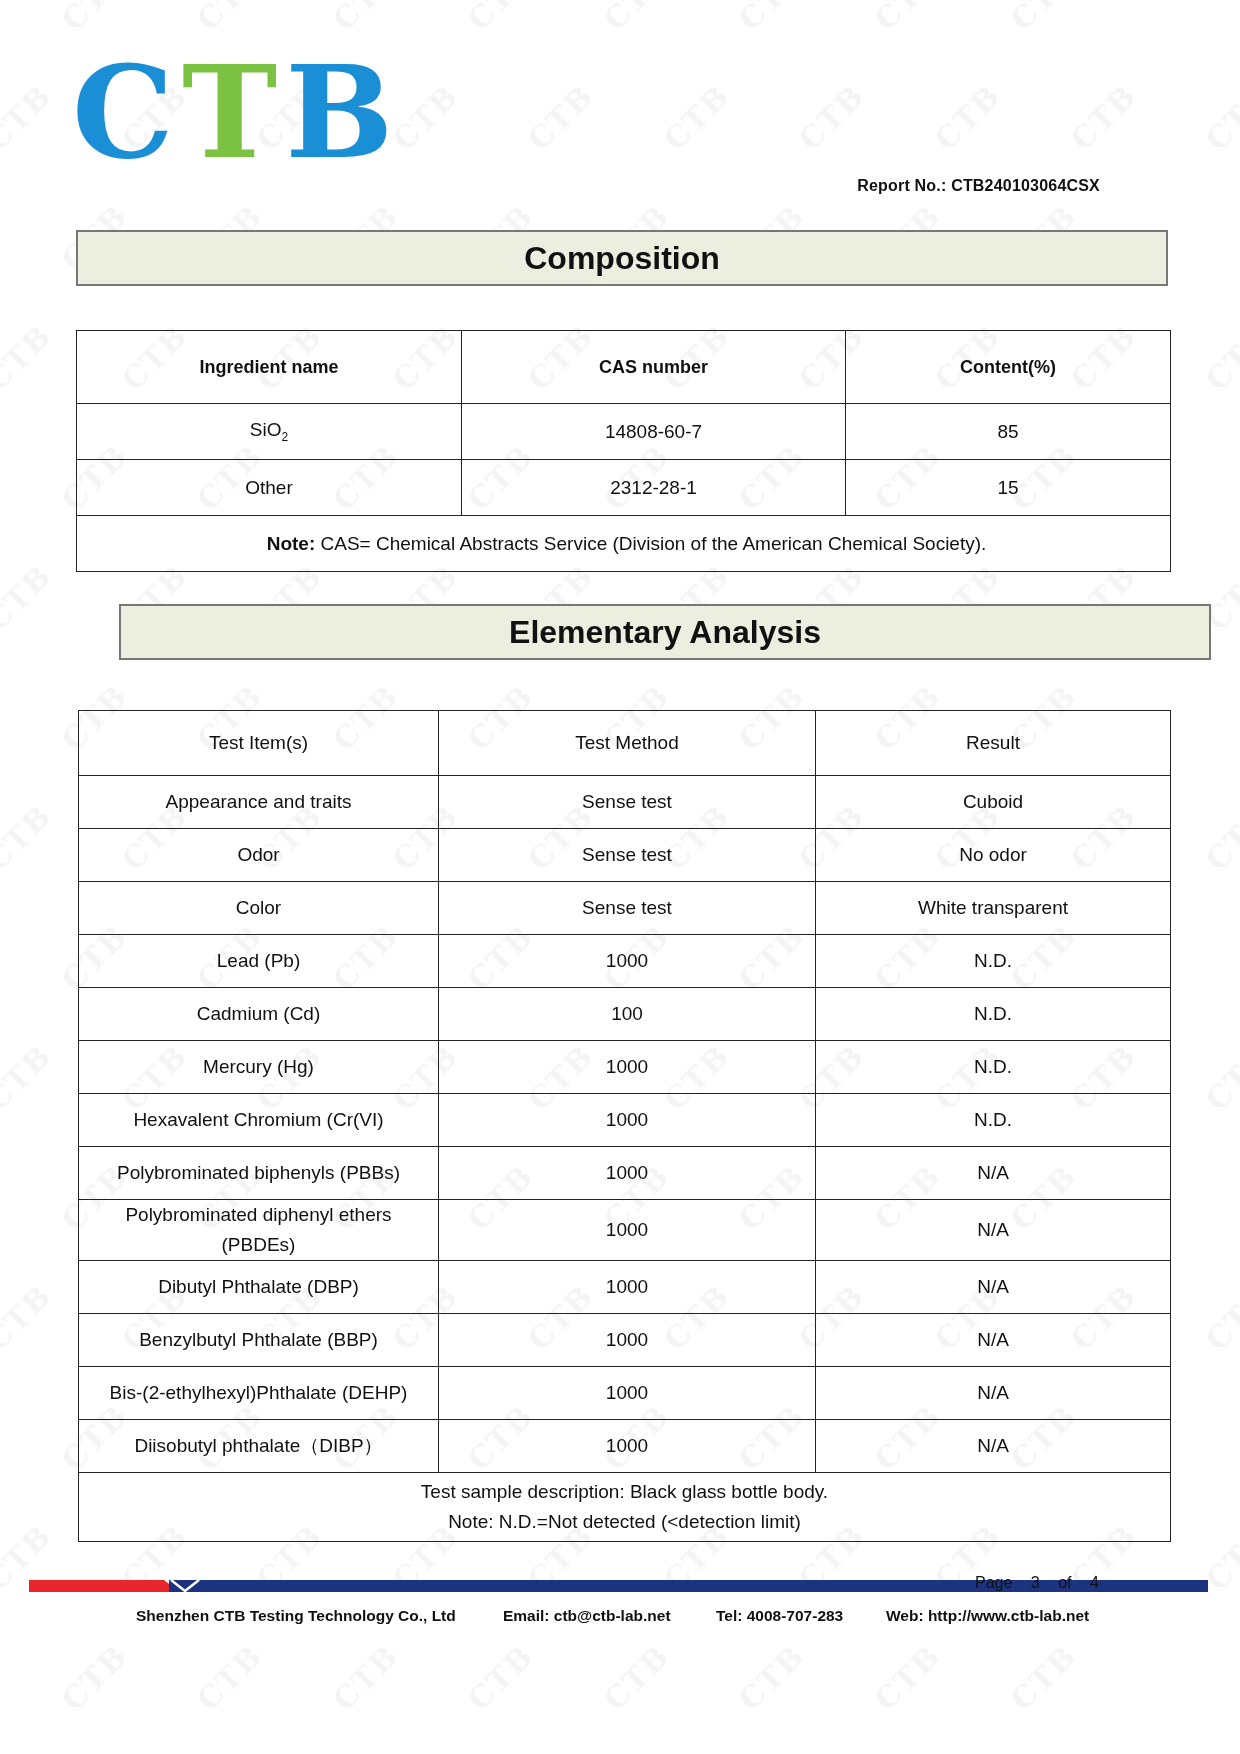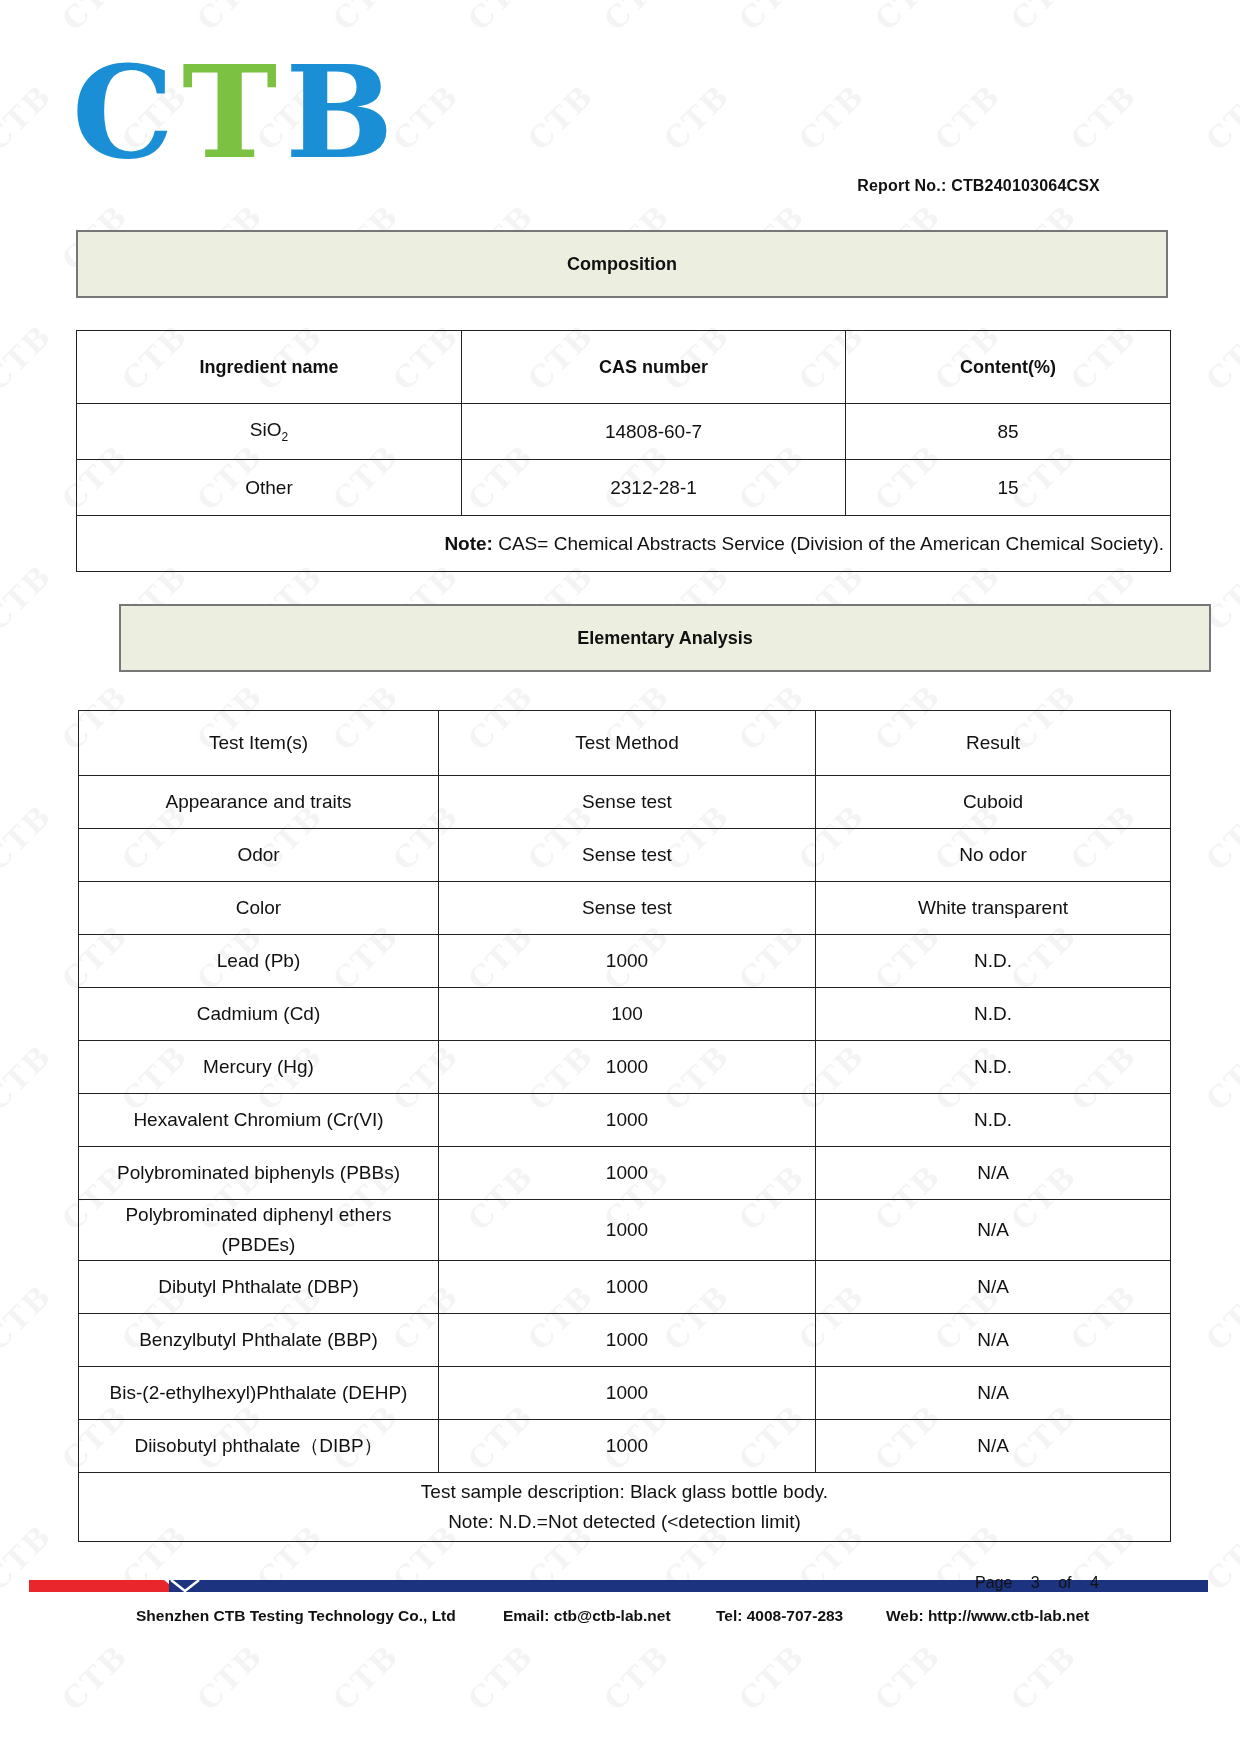--- a/index.html
+++ b/index.html
@@ -22,31 +22,31 @@
     font-family: "DejaVu Serif", serif; font-weight: bold; font-size: 128px; line-height: 112px;
     letter-spacing: 8px;
   }
   .logo .c, .logo .b { color: #1b8fd6; }
   .logo .t { color: #7cc242; }
   .report-no {
     position: absolute; right: 140px; top: 177px; z-index: 2;
     font-size: 16px; font-weight: bold; letter-spacing: 0.2px;
   }
   .banner {
-    position: absolute; left: 76px; width: 1092px; height: 68px; z-index: 2;
+    position: absolute; left: 76px; width: 1092px; height: 56px; z-index: 2;
     background: #eceee0; border: 2px solid #777; box-sizing: border-box;
     display: flex; align-items: center; justify-content: center;
-    font-size: 18px; font-weight: bold;
+    font-size: 32px; font-weight: bold;
   }
   table { border-collapse: collapse; position: absolute; z-index: 2; table-layout: fixed; }
   td, th { border: 1.5px solid #222; text-align: center; vertical-align: middle; padding: 0 6px; }
   .comp { left: 76px; top: 330px; width: 1094px; }
   .comp th { height: 72px; font-size: 18px; font-weight: bold; }
   .comp td { height: 55px; font-size: 19px; }
-  .comp td.note { text-align: right; padding-left: 12px; height: 55px; }
+  .comp td.note { text-align: center; padding-left: 12px; height: 55px; }
   .ea { left: 78px; top: 710px; width: 1092px; }
   .ea th { height: 64px; font-size: 19px; font-weight: normal; }
   .ea td { height: 52px; font-size: 19px; line-height: 30px; }
   .ea td.tall { height: 60px; }
   .ea td.desc { text-align: center; padding: 4px 10px; line-height: 30px; height: 56px; }
   .footer-bar { position: absolute; left: 29px; top: 1580px; width: 1179px; height: 12px; z-index: 2; }
   .footer-info {
     position: absolute; top: 1607px; left: 0; width: 1240px; z-index: 2;
     font-size: 15.5px; font-weight: bold;
   }

